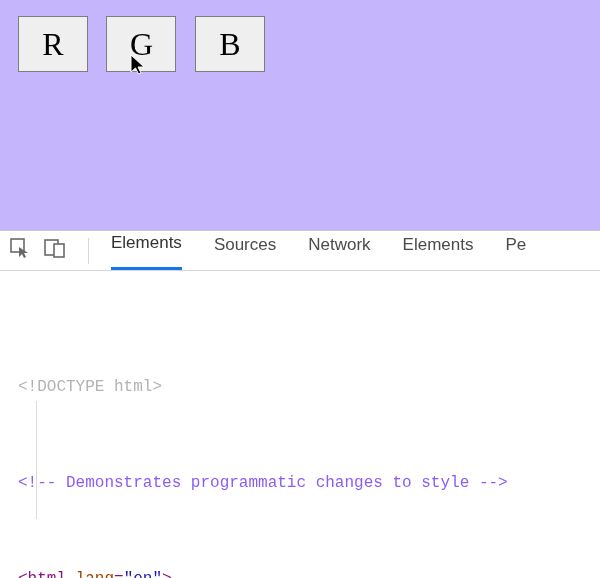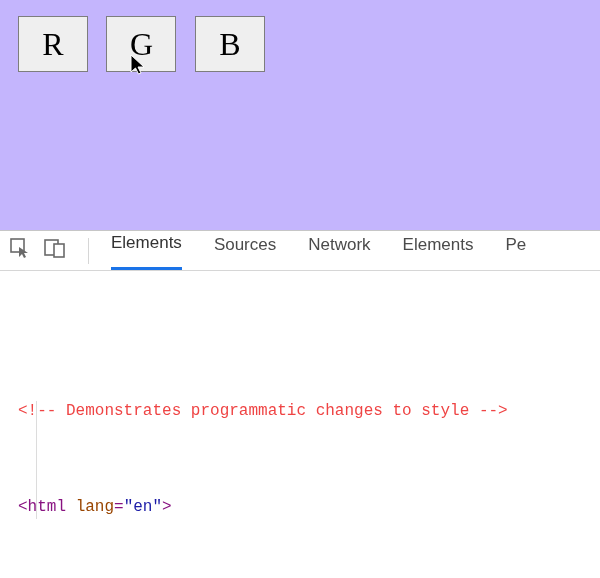--- a/index.html
+++ b/index.html
@@ -65,21 +65,21 @@
       font-size: 16px;
       line-height: 24px;
       padding: 8px 0 0 14px;
       color: #222;
       white-space: pre;
       position: relative;
     }
     .row { position: relative; padding-left: 4px; }
     
     .c-gray   { color: #b3b3b3; }
-    .c-green  { color: #ef4444; }
+    .c-green  { color: #8b5cf6; }
     .c-tag    { color: #881280; }
     .c-attrn  { color: #994500; }
     .c-attrv  { color: #1a1aa6; }
     .c-punc   { color: #881280; }
 
     
     .guide {
       position: absolute;
       left: 36px;
       top: 130px;
@@ -126,20 +126,21 @@
       <div class="dt-tab">Sources</div>
       <div class="dt-tab">Network</div>
       <div class="dt-tab">Elements</div>
       <div class="dt-tab">Pe</div>
     </div>
   </div>
 
   <div class="dom-tree">
     <div class="guide"></div>
 
+    <div class="row"><span class="c-gray">&lt;!DOCTYPE html&gt;</span></div>
 
     <div class="row"><span class="c-green">&lt;!-- Demonstrates programmatic changes to style --&gt;</span></div>
 
     <div class="row"><span class="c-punc">&lt;</span><span class="c-tag">html</span> <span class="c-attrn">lang</span><span class="c-punc">=</span><span class="c-attrv">"en"</span><span class="c-punc">&gt;</span></div>
 
     
 
     
 
     

